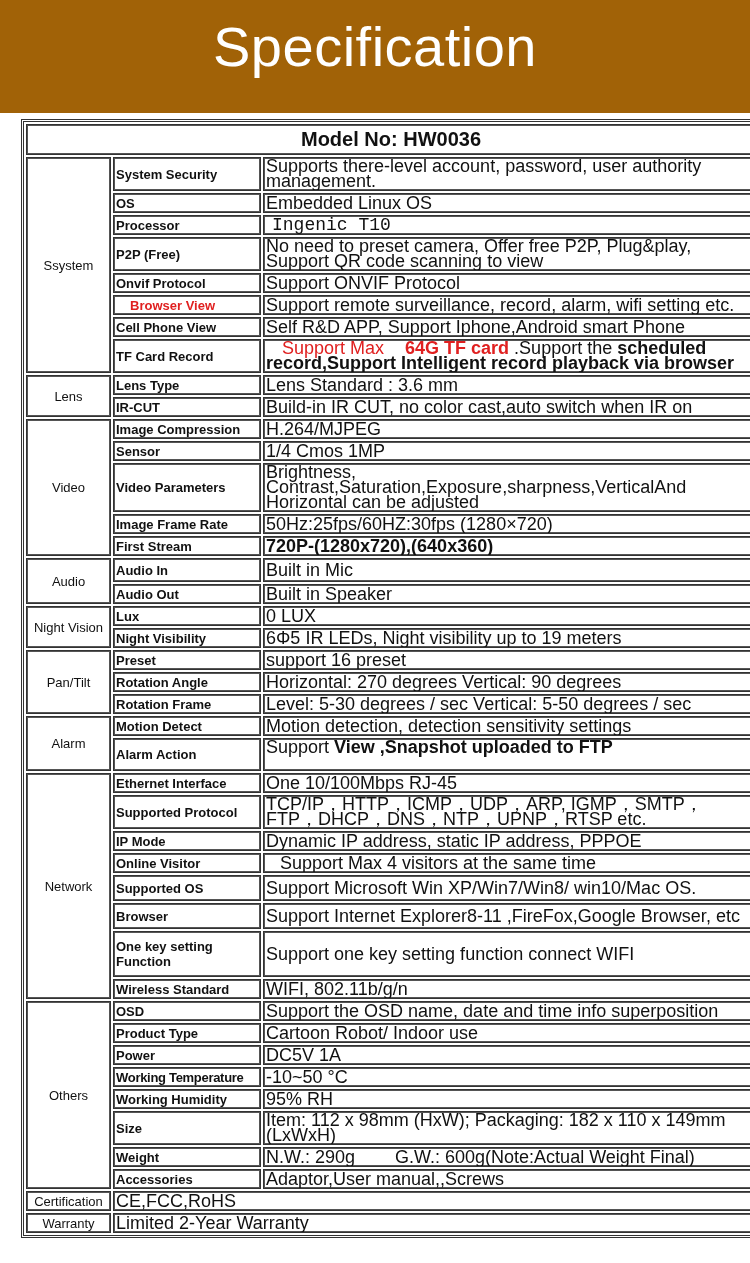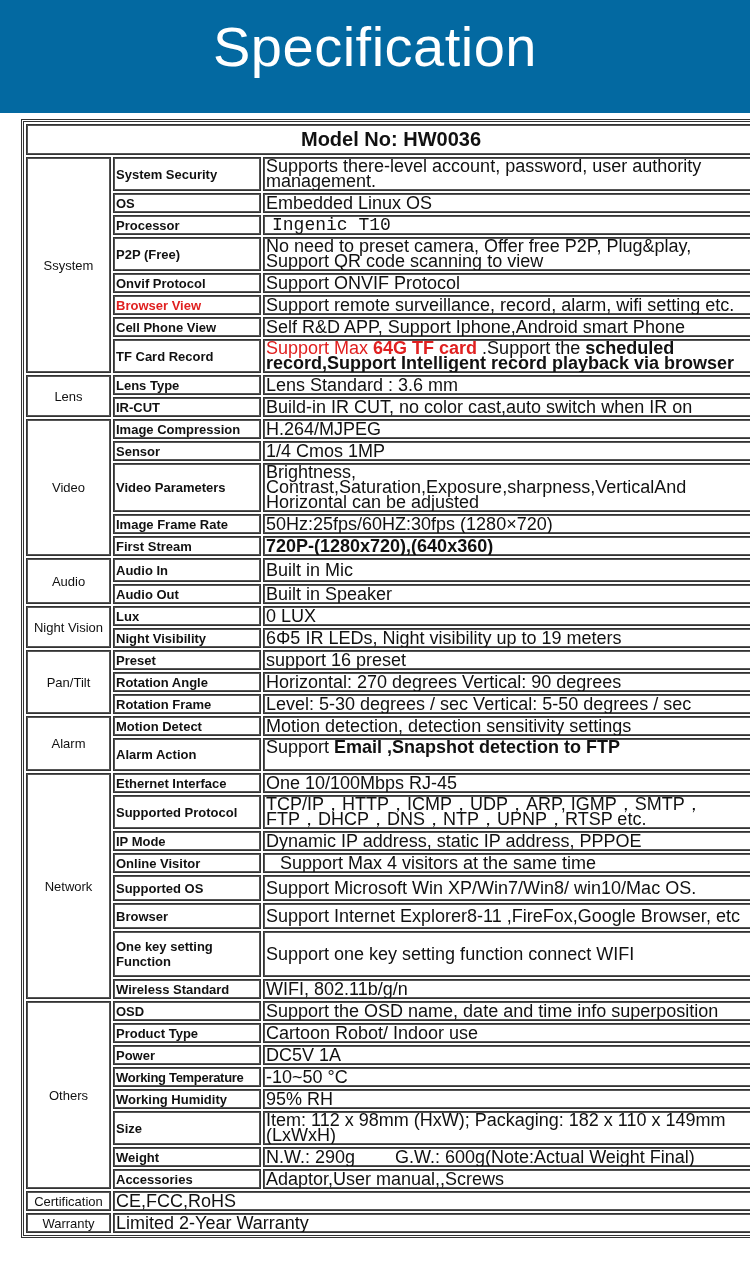--- a/index.html
+++ b/index.html
@@ -1,26 +1,26 @@
 <!DOCTYPE html>
 <html><head>
 <meta charset="utf-8">
 <style>
   html, body { margin:0; padding:0; background:#ffffff; }
   body { width:750px; height:1263px; overflow:hidden; font-family:"Liberation Sans", sans-serif; color:#111; }
-  .banner { width:750px; height:113px; background:#0369a1; display:flex; align-items:center; justify-content:center; }
+  .banner { width:750px; height:113px; background:#a16207; display:flex; align-items:center; justify-content:center; }
   .banner h1 { margin:0; color:#ffffff; font-family:"Liberation Sans", sans-serif; font-size:56px; font-weight:normal; letter-spacing:0.5px; position:relative; top:-10px; }
   .sheet { position:absolute; left:21px; top:119px; width:740px; border:3px double #333; box-sizing:border-box; }
   table { border-collapse:separate; border-spacing:2px; width:100%; table-layout:fixed; }
   td { border:1px solid #333; font-size:13px; line-height:15px; padding:1px 2px; vertical-align:middle; box-shadow: inset 0 0 0 1px #555; overflow:hidden; }
   td.model { text-align:center; font-size:20px; font-weight:bold; height:25px; padding:2px; }
   td.cat { text-align:center; font-weight:normal; font-size:13px; }
   td.key { font-weight:bold; font-size:13px; }
   td.val { font-size:18px; }
-  .red { color:#e02020; }
+  .red { color:#e02020;padding-left:16px; }
   .b { font-weight:bold; }
   .mono { font-family:"Liberation Mono", monospace; font-size:12px; padding-left:8px; }
   .indent { padding-left:16px; }
   col.c1 { width:85px; } col.c2 { width:148px; }
 </style>
 </head>
 <body>
 
 <div class="banner">
   <h1>Specification</h1>
@@ -141,21 +141,21 @@
       </tr>
 
       <tr style="height:20px">
         <td class="cat" rowspan="2">Alarm</td>
         <td class="key">Motion Detect</td>
         <td class="val">Motion detection, detection sensitivity settings</td>
       </tr>
       <tr style="height:33px">
         <td class="key">Alarm Action</td>
         <td class="val" style="vertical-align:top">
-          <span>Support </span><span class="b">Email ,Snapshot  detection to FTP</span>
+          <span>Support </span><span class="b">View ,Snapshot  uploaded to FTP</span>
         </td>
       </tr>
 
       <tr style="height:20px">
         <td class="cat" rowspan="8">Network</td>
         <td class="key">Ethernet Interface</td>
         <td class="val">One 10/100Mbps RJ-45</td>
       </tr>
       <tr style="height:33px">
         <td class="key">Supported Protocol</td>

